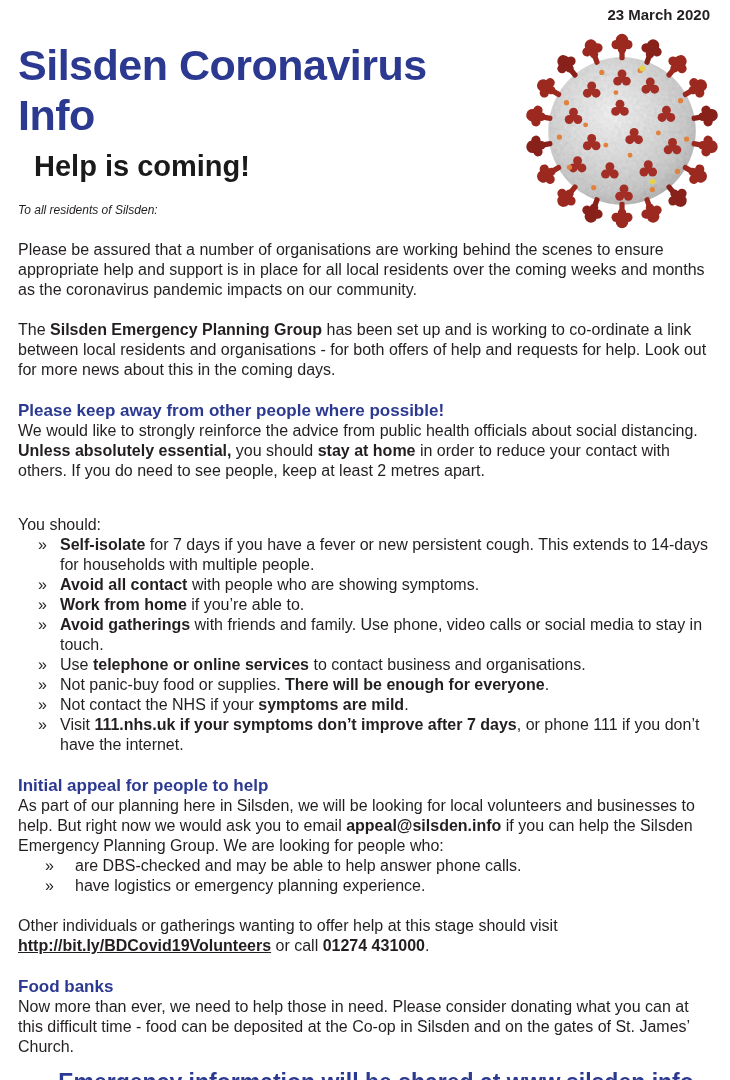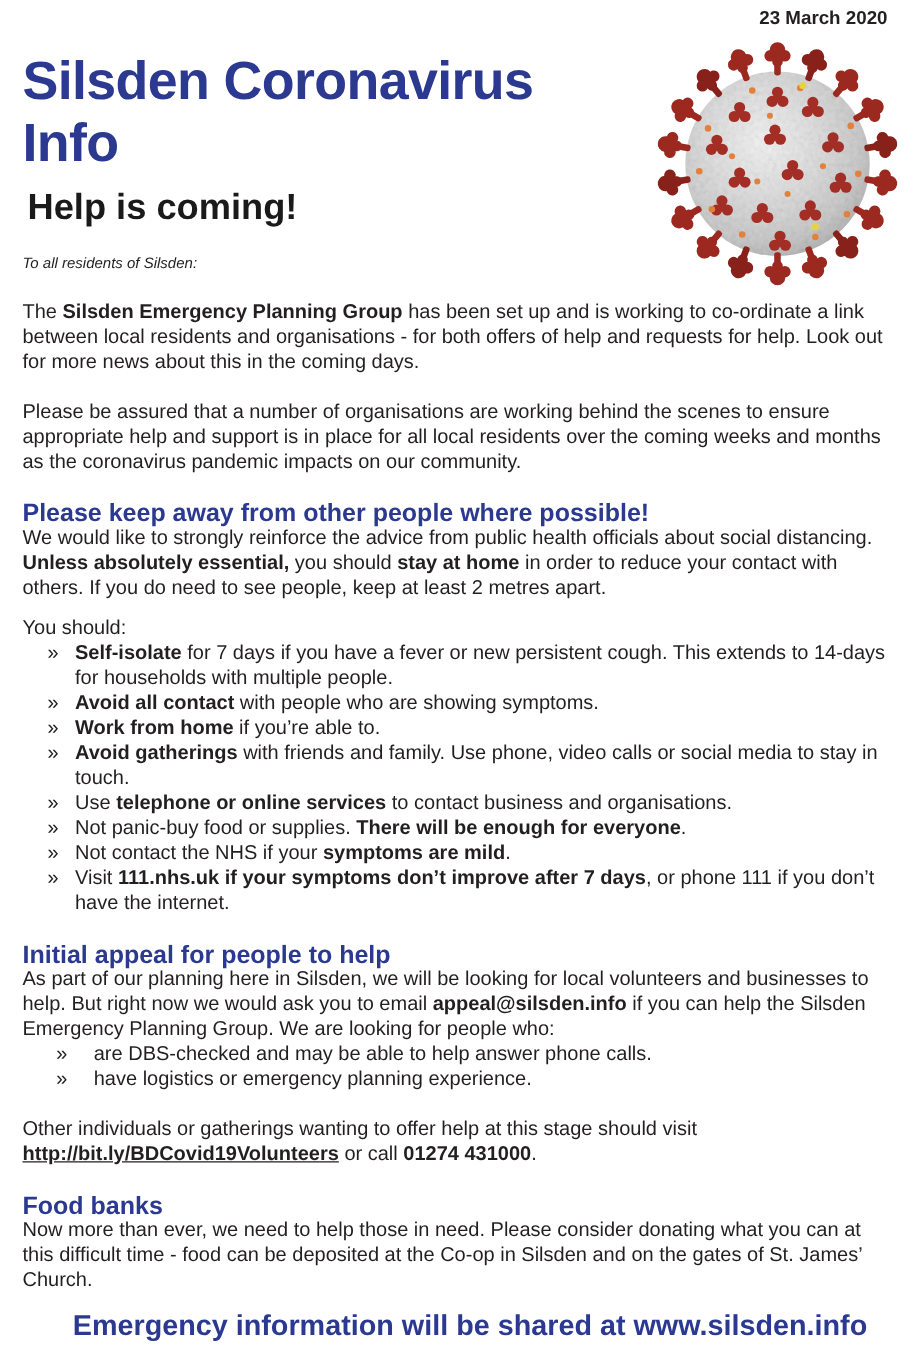--- a/index.html
+++ b/index.html
@@ -8,26 +8,26 @@
     background:#ffffff;color:#231f20;
     font-family:"Liberation Sans",sans-serif;
     font-size:16px;line-height:20px;
   }
   .page{padding:5px 20px 18px 18px;position:relative;}
   .date{text-align:right;font-weight:bold;font-size:15px;}
   .title{
     color:#2b3990;font-weight:bold;font-size:43px;line-height:50px;
     margin:15px 0 0;max-width:460px;letter-spacing:-0.5px;
   }
-  .subtitle{font-weight:bold;font-size:29px;line-height:34px;margin:9px 4px 0;color:#1a1a1a;}
+  .subtitle{font-weight:bold;font-size:29px;line-height:34px;margin:9px 16px 0;color:#1a1a1a;}
   .salutation{font-style:italic;font-size:12px;margin-top:17px;}
   .para{margin:20px 0 0;}
-  .sec-h{color:#2b3990;font-weight:bold;font-size:20px;line-height:20px;margin:21px 0 0;}
+  .sec-h{color:#2b3990;font-weight:bold;font-size:17px;line-height:20px;margin:21px 0 0;}
   .sec-body{margin:0;}
-  .list-intro{margin:12px 0 0;}
+  .list-intro{margin:34px 0 0;}
   ul.bullets{list-style:none;margin:0;padding:0 0 0 20px;}
   ul.bullets li{position:relative;padding-left:22px;}
   ul.bullets .mk{position:absolute;left:0;top:0;}
   ul.bullets-wide{padding-left:27px;}
   ul.bullets-wide li{padding-left:30px;}
   .b{font-weight:bold;}
   .u{text-decoration:underline;}
   .footer{
     color:#2b3990;font-weight:bold;font-size:23px;line-height:26px;
     text-align:center;margin-top:12px;padding-left:24px;
@@ -135,22 +135,22 @@
         <circle class="ydot" cx="120" cy="38" r="2.8"></circle>
         <circle class="ydot" cx="130" cy="150" r="2.8"></circle>
       </g>
     </svg>
   </div>
 
   <h1 class="title">Silsden Coronavirus Info</h1>
   <h2 class="subtitle">Help is coming!</h2>
   <div class="salutation">To all residents of Silsden:</div>
 
+  <p class="para"><span>Please be assured that a number of organisations are working behind the scenes to ensure appropriate help and support is in place for all local residents over the coming weeks and months as the coronavirus pandemic impacts on our community.</span></p>
   <p class="para"><span>The </span><span class="b">Silsden Emergency Planning Group</span><span> has been set up and is working to co-ordinate a link between local residents and organisations - for both offers of help and requests for help. Look out for more news about this in the coming days.</span></p>
-  <p class="para"><span>Please be assured that a number of organisations are working behind the scenes to ensure appropriate help and support is in place for all local residents over the coming weeks and months as the coronavirus pandemic impacts on our community.</span></p>
 
   <h3 class="sec-h">Please keep away from other people where possible!</h3>
   <p class="sec-body"><span>We would like to strongly reinforce the advice from public health officials about social distancing. </span><span class="b">Unless absolutely essential,</span><span> you should </span><span class="b">stay at home</span><span> in order to reduce your contact with others. If you do need to see people, keep at least 2 metres apart.</span></p>
 
   <p class="list-intro">You should:</p>
   <ul class="bullets">
       <li><span class="mk">»</span><span><span class="b">Self-isolate</span><span> for 7 days if you have a fever or new persistent cough. This extends to 14-days for households with multiple people.</span></span></li>
       <li><span class="mk">»</span><span><span class="b">Avoid all contact</span><span> with people who are showing symptoms.</span></span></li>
       <li><span class="mk">»</span><span><span class="b">Work from home</span><span> if you’re able to.</span></span></li>
       <li><span class="mk">»</span><span><span class="b">Avoid gatherings</span><span> with friends and family. Use phone, video calls or social media to stay in touch.</span></span></li>

